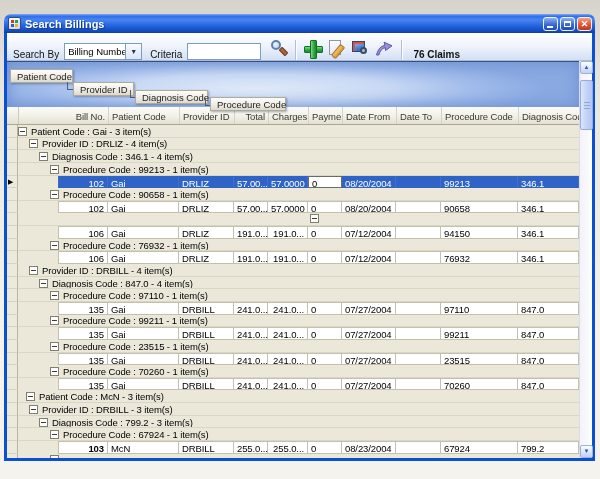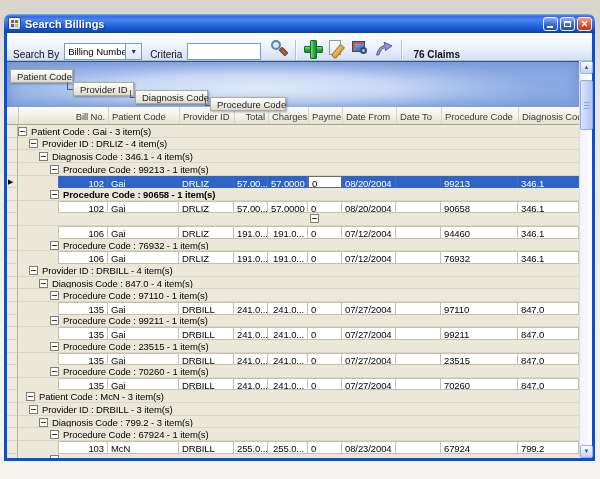--- a/index.html
+++ b/index.html
@@ -212,21 +212,21 @@
                   <span class="cell al-r" style="width: 40px;">57.0000</span>
                   <span class="cell al-l payme-edit al-r" style="width: 34px;">0</span>
                   <span class="cell al-l" style="width: 54px;">08/20/2004</span>
                   <span class="cell al-l" style="width: 45px;"></span>
                   <span class="cell al-l" style="width: 77px;">99213</span>
                   <span class="cell al-l" style="width: 61px;">346.1</span>
                 </div>
               </div>
               <div class="grid-row">
                 <span class="row-ind"></span>
-                <div class="group-bar" style="padding-left: 32px; font-weight: bold;">
+                <div class="group-bar" style="padding-left: 32px;">
                   <span class="expand-box"></span>
                   <span>Procedure Code : 90658 - 1 item(s)</span>
                 </div>
               </div>
               <div class="grid-row">
                 <span class="row-ind"></span>
                 <div class="cells-wrap">
                   <span class="cell al-r first" style="width: 50px;">102</span>
                   <span class="cell al-l" style="width: 71px;">Gai</span>
                   <span class="cell al-l" style="width: 55px;">DRLIZ</span>
@@ -250,21 +250,21 @@
                 <span class="row-ind"></span>
                 <div class="cells-wrap">
                   <span class="cell al-r first" style="width: 50px;">106</span>
                   <span class="cell al-l" style="width: 71px;">Gai</span>
                   <span class="cell al-l" style="width: 55px;">DRLIZ</span>
                   <span class="cell al-r" style="width: 34px;">191.0...</span>
                   <span class="cell al-r" style="width: 40px;">191.0...</span>
                   <span class="cell al-l" style="width: 34px;">0</span>
                   <span class="cell al-l" style="width: 54px;">07/12/2004</span>
                   <span class="cell al-l" style="width: 45px;"></span>
-                  <span class="cell al-l" style="width: 77px;">94460</span>
+                  <span class="cell al-l" style="width: 77px;">94150</span>
                   <span class="cell al-l" style="width: 61px;">346.1</span>
                 </div>
               </div>
               <div class="grid-row">
                 <span class="row-ind"></span>
                 <div class="group-bar" style="padding-left: 32px;">
                   <span class="expand-box"></span>
                   <span>Procedure Code : 76932 - 1 item(s)</span>
                 </div>
               </div>
@@ -409,21 +409,21 @@
               <div class="grid-row">
                 <span class="row-ind"></span>
                 <div class="group-bar" style="padding-left: 32px;">
                   <span class="expand-box"></span>
                   <span>Procedure Code : 67924 - 1 item(s)</span>
                 </div>
               </div>
               <div class="grid-row">
                 <span class="row-ind"></span>
                 <div class="cells-wrap">
-                  <span class="cell al-r first" style="width: 50px;">103</span>
+                  <span class="cell al-r first" style="width: 50px; font-weight: bold;">103</span>
                   <span class="cell al-l" style="width: 71px;">McN</span>
                   <span class="cell al-l" style="width: 55px;">DRBILL</span>
                   <span class="cell al-r" style="width: 34px;">255.0...</span>
                   <span class="cell al-r" style="width: 40px;">255.0...</span>
                   <span class="cell al-l" style="width: 34px;">0</span>
                   <span class="cell al-l" style="width: 54px;">08/23/2004</span>
                   <span class="cell al-l" style="width: 45px;"></span>
                   <span class="cell al-l" style="width: 77px;">67924</span>
                   <span class="cell al-l" style="width: 61px;">799.2</span>
                 </div>

